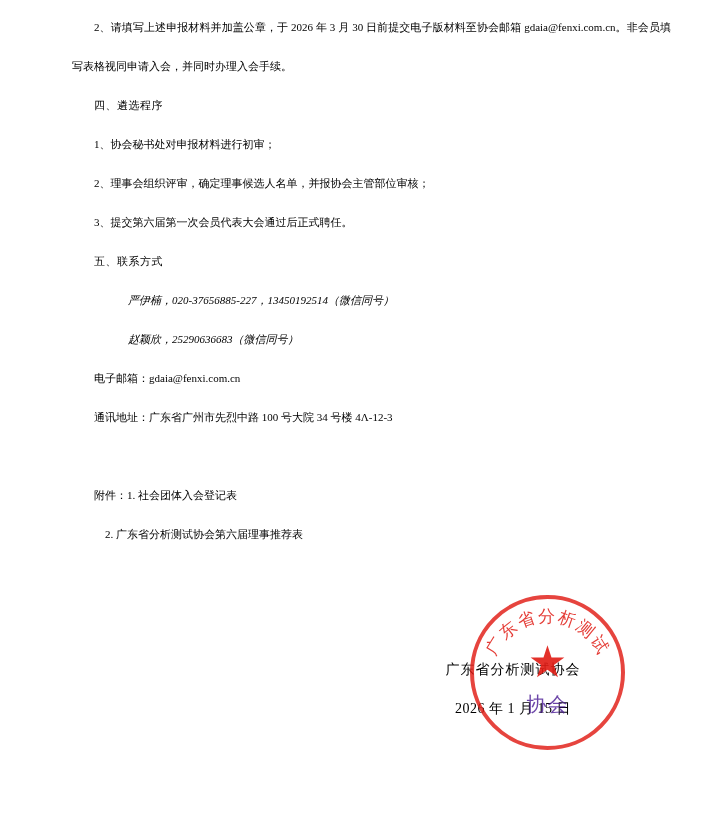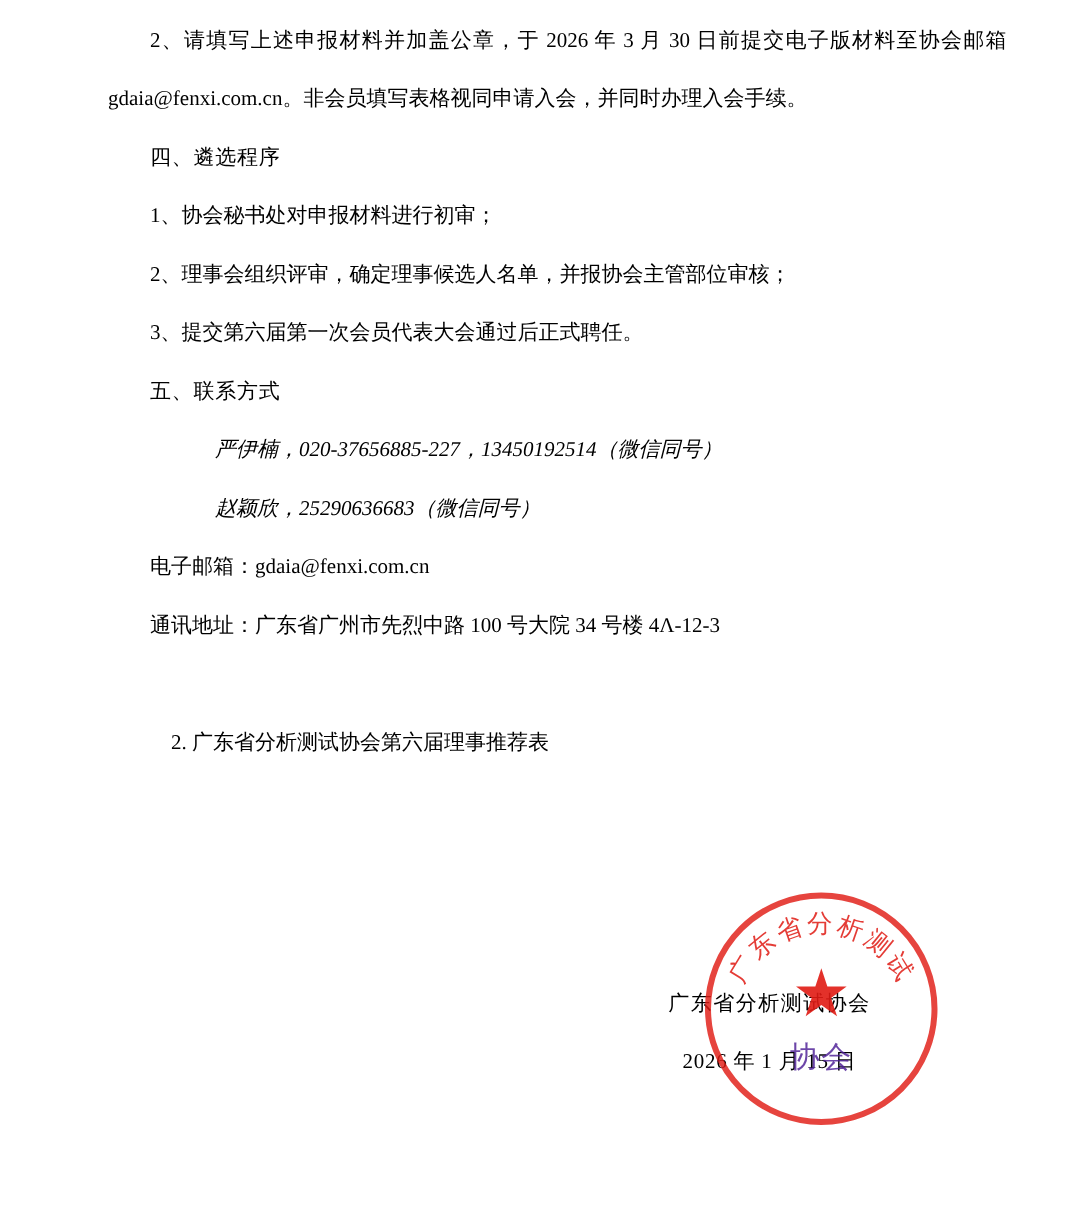--- a/index.html
+++ b/index.html
@@ -20,21 +20,21 @@
     width: 715px;
     height: 819px;
     padding: 0;
     box-sizing: border-box;
   }
   .body-text {
     position: absolute;
     left: 72px;
     right: 44px;
     top: 8px;
-    font-size: 14px;
+    font-size: 11px;
     line-height: 39px;
   }
   p {
     margin: 0;
     text-align: justify;
     text-justify: inter-ideograph;
   }
   .indent2 {
     text-indent: 2em;
   }
@@ -148,20 +148,21 @@
     <p class="heading">五、联系方式</p>
 
     <p class="contact-indent">严伊楠，020-37656885-227，13450192514（微信同号）</p>
     <p class="contact-indent">赵颖欣，25290636683（微信同号）</p>
 
     <p class="contact-block">电子邮箱：gdaia@fenxi.com.cn</p>
     <p class="contact-block">通讯地址：广东省广州市先烈中路 100 号大院 34 号楼 4Λ-12-3</p>
 
     <div class="spacer-line"></div>
 
+    <p class="attach">附件：1. 社会团体入会登记表</p>
     <p class="attach-sub">2. 广东省分析测试协会第六届理事推荐表</p>
 
   </div>
 
   <div class="sign-block">
     <div class="sign-name">广东省分析测试协会</div>
     <div class="sign-date">2026 年 1 月 15 日</div>
   </div>
 
   <div class="seal">

